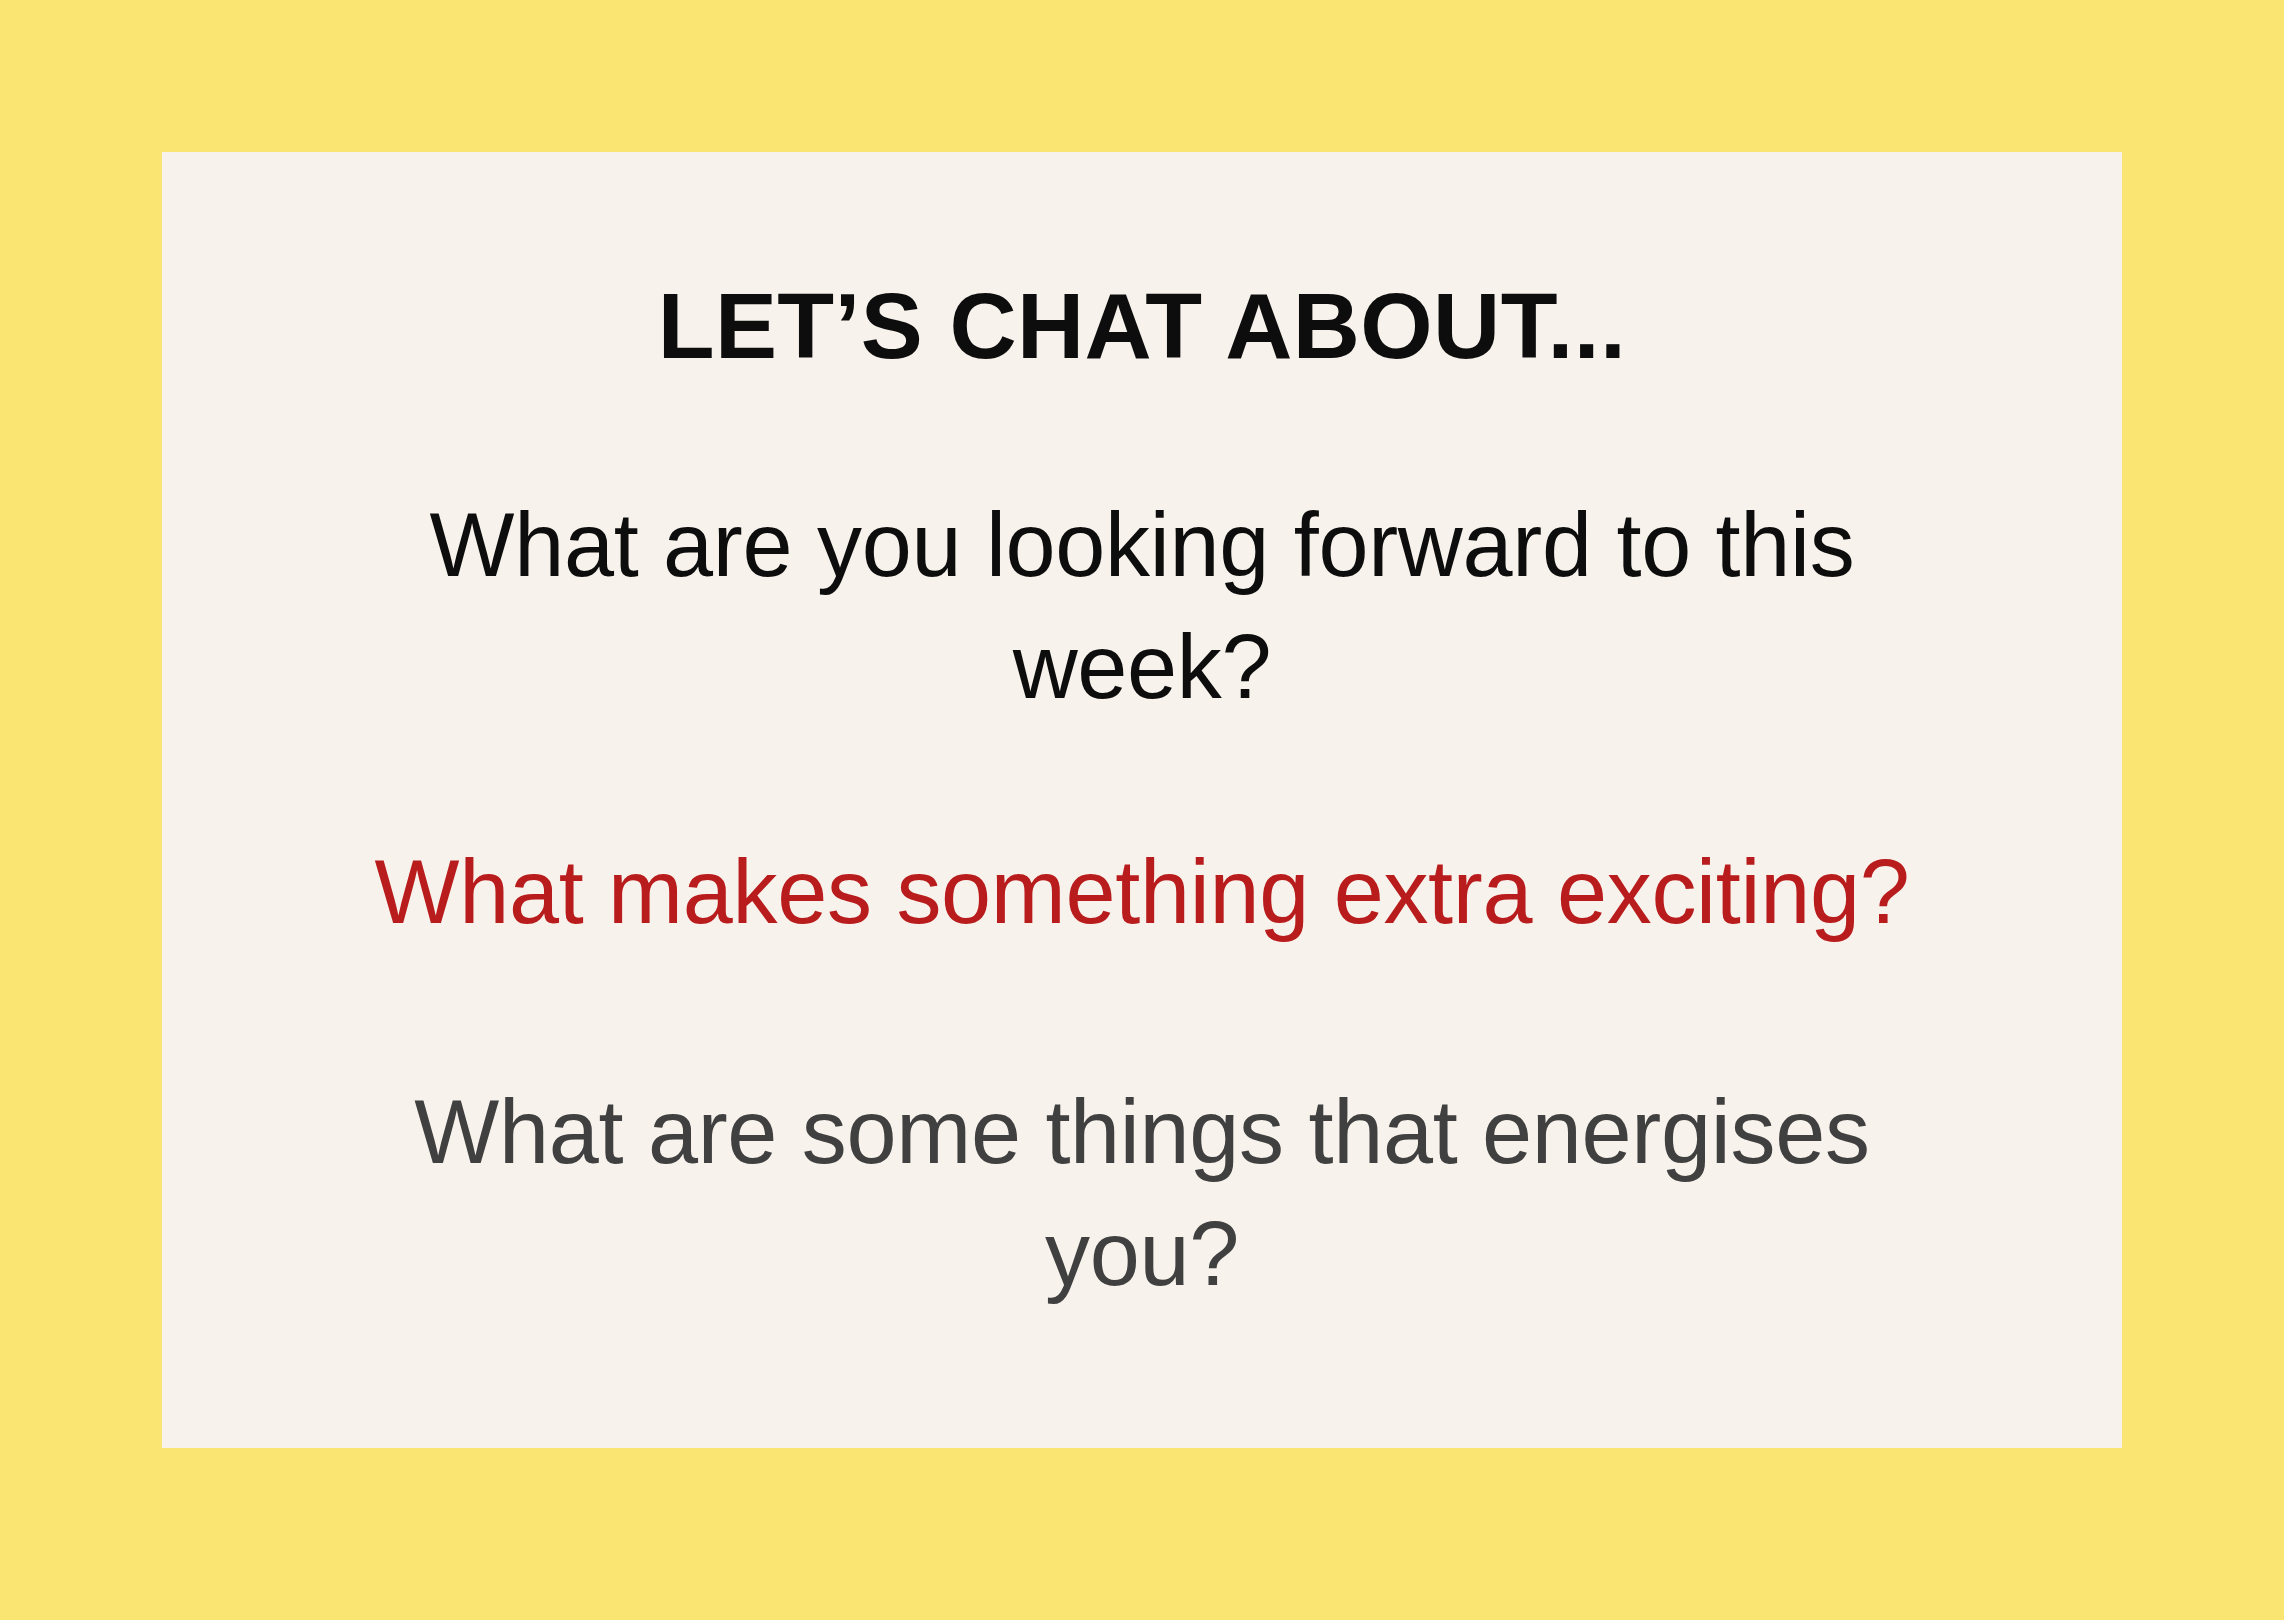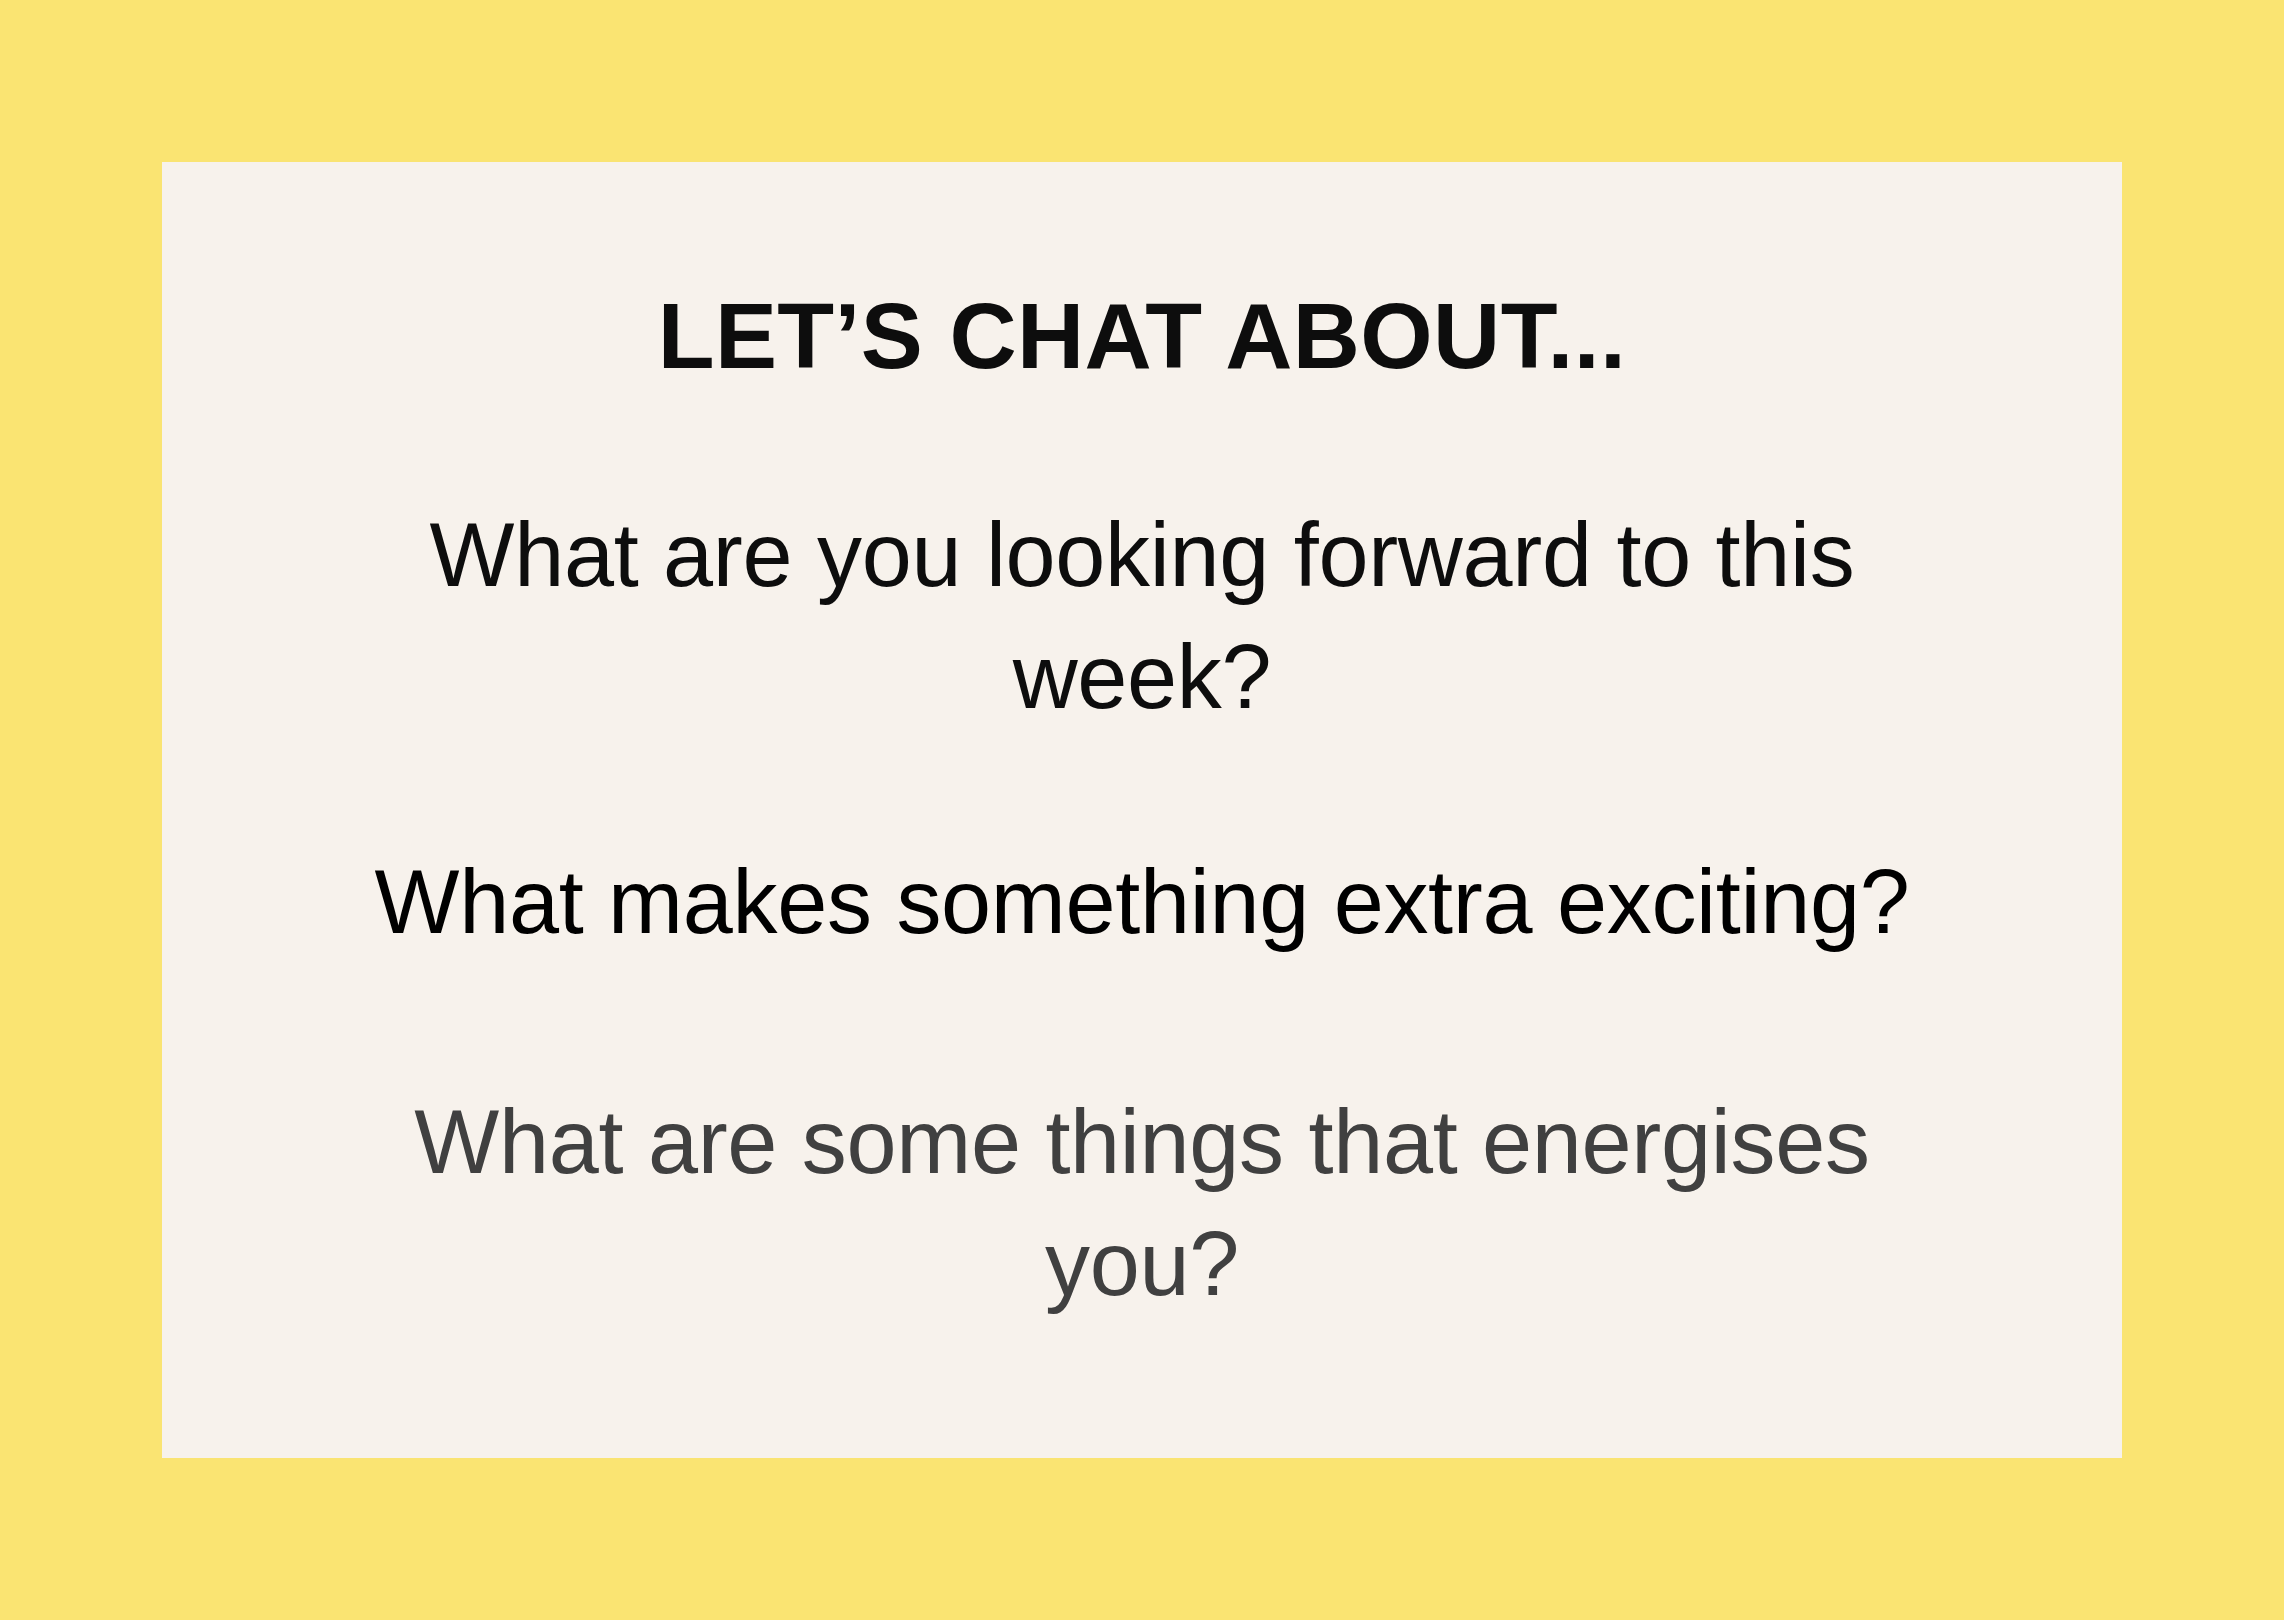--- a/index.html
+++ b/index.html
@@ -19,21 +19,21 @@
     position: relative;
     width: 2284px;
     height: 1620px;
     background: var(--frame-color, #fae472);
     box-sizing: border-box;
   }
 
   #card {
     position: absolute;
     left: 162px;
-    top: 162px;
+    top: 152px;
     width: 1960px;
     height: 1296px;
     background: var(--card-color, #f7f2ec);
     box-sizing: border-box;
     display: flex;
     flex-direction: column;
     align-items: center;
   }
 
   #title {
@@ -79,19 +79,19 @@
 </head>
 <body>
 
 <div id="poster" style="--frame-color: #fae472; --card-color: #f7f2ec;">
   <div id="card">
 
     <h1 id="title" style="color: rgb(13, 13, 13);">LET’S CHAT ABOUT...</h1>
 
     <ul id="questions">
       <li class="question q1" style="color: rgb(13, 13, 13);">What are you looking forward to this week?</li>
-      <li class="question q2" style="color: #000000;">What makes something extra exciting?</li>
+      <li class="question q2" style="color: #b91c1c;">What makes something extra exciting?</li>
       <li class="question q3" style="color: #404040;">What are some things that energises you?</li>
     </ul>
 
   </div>
 </div>
 
 
 </body></html>

